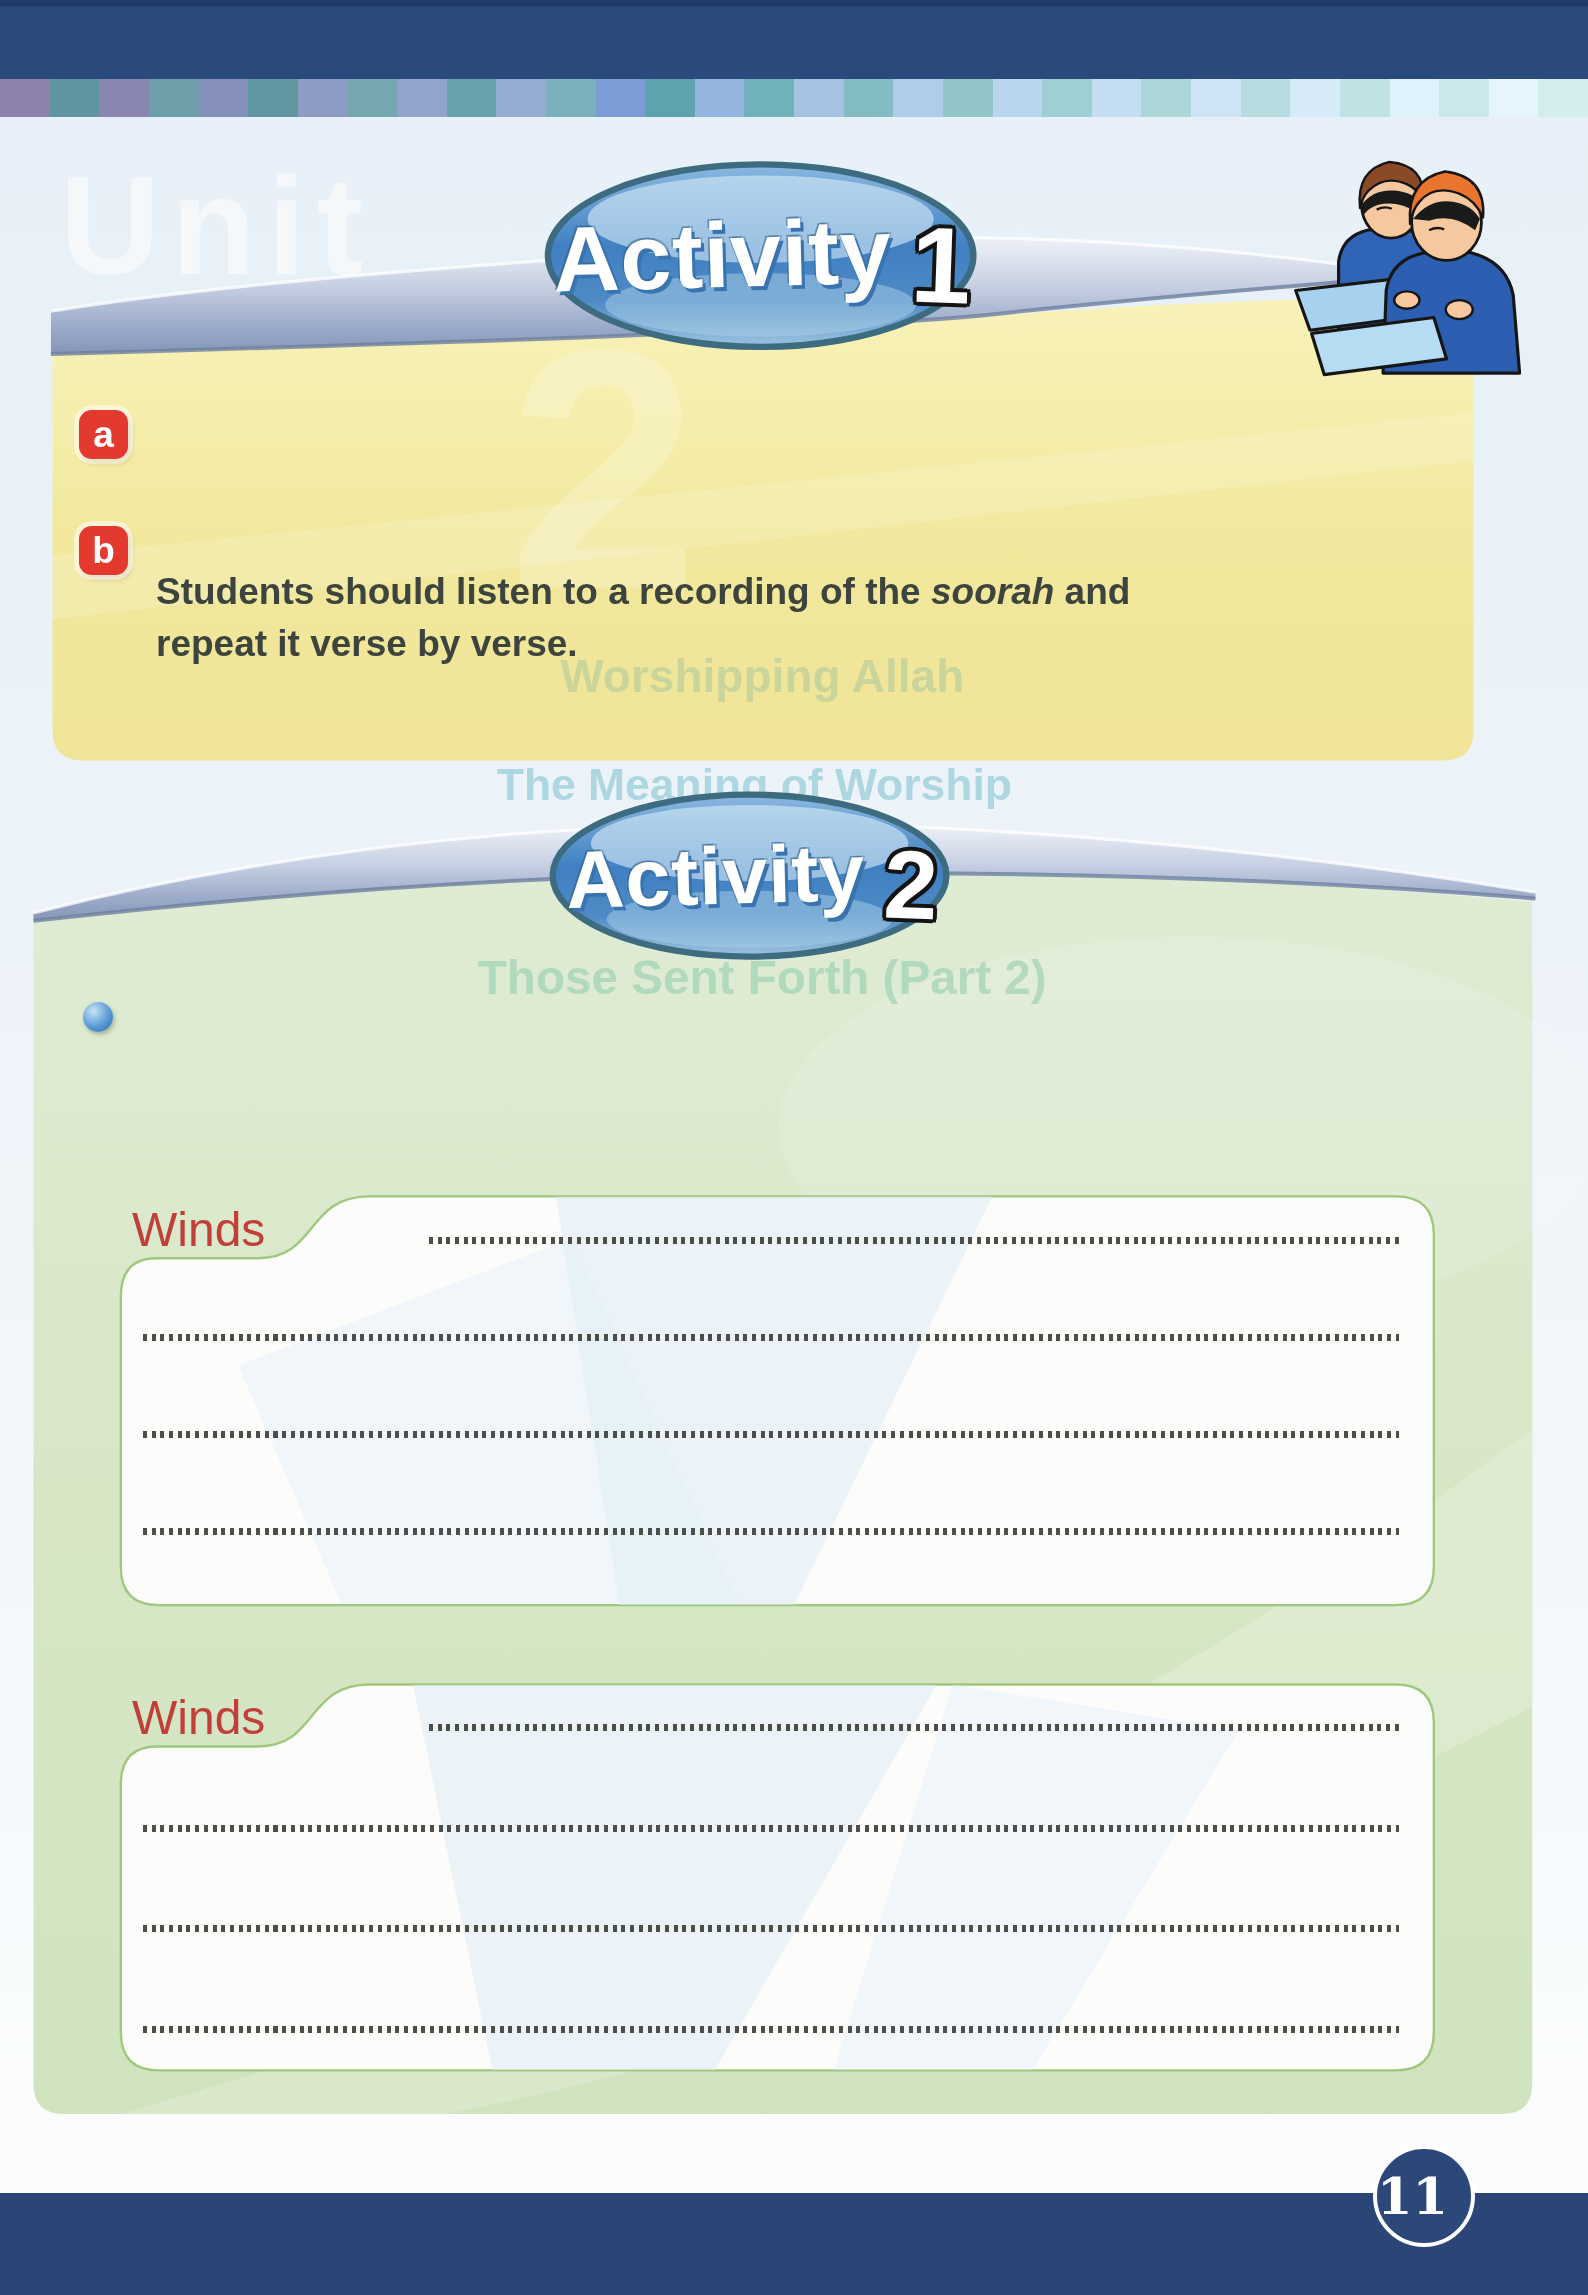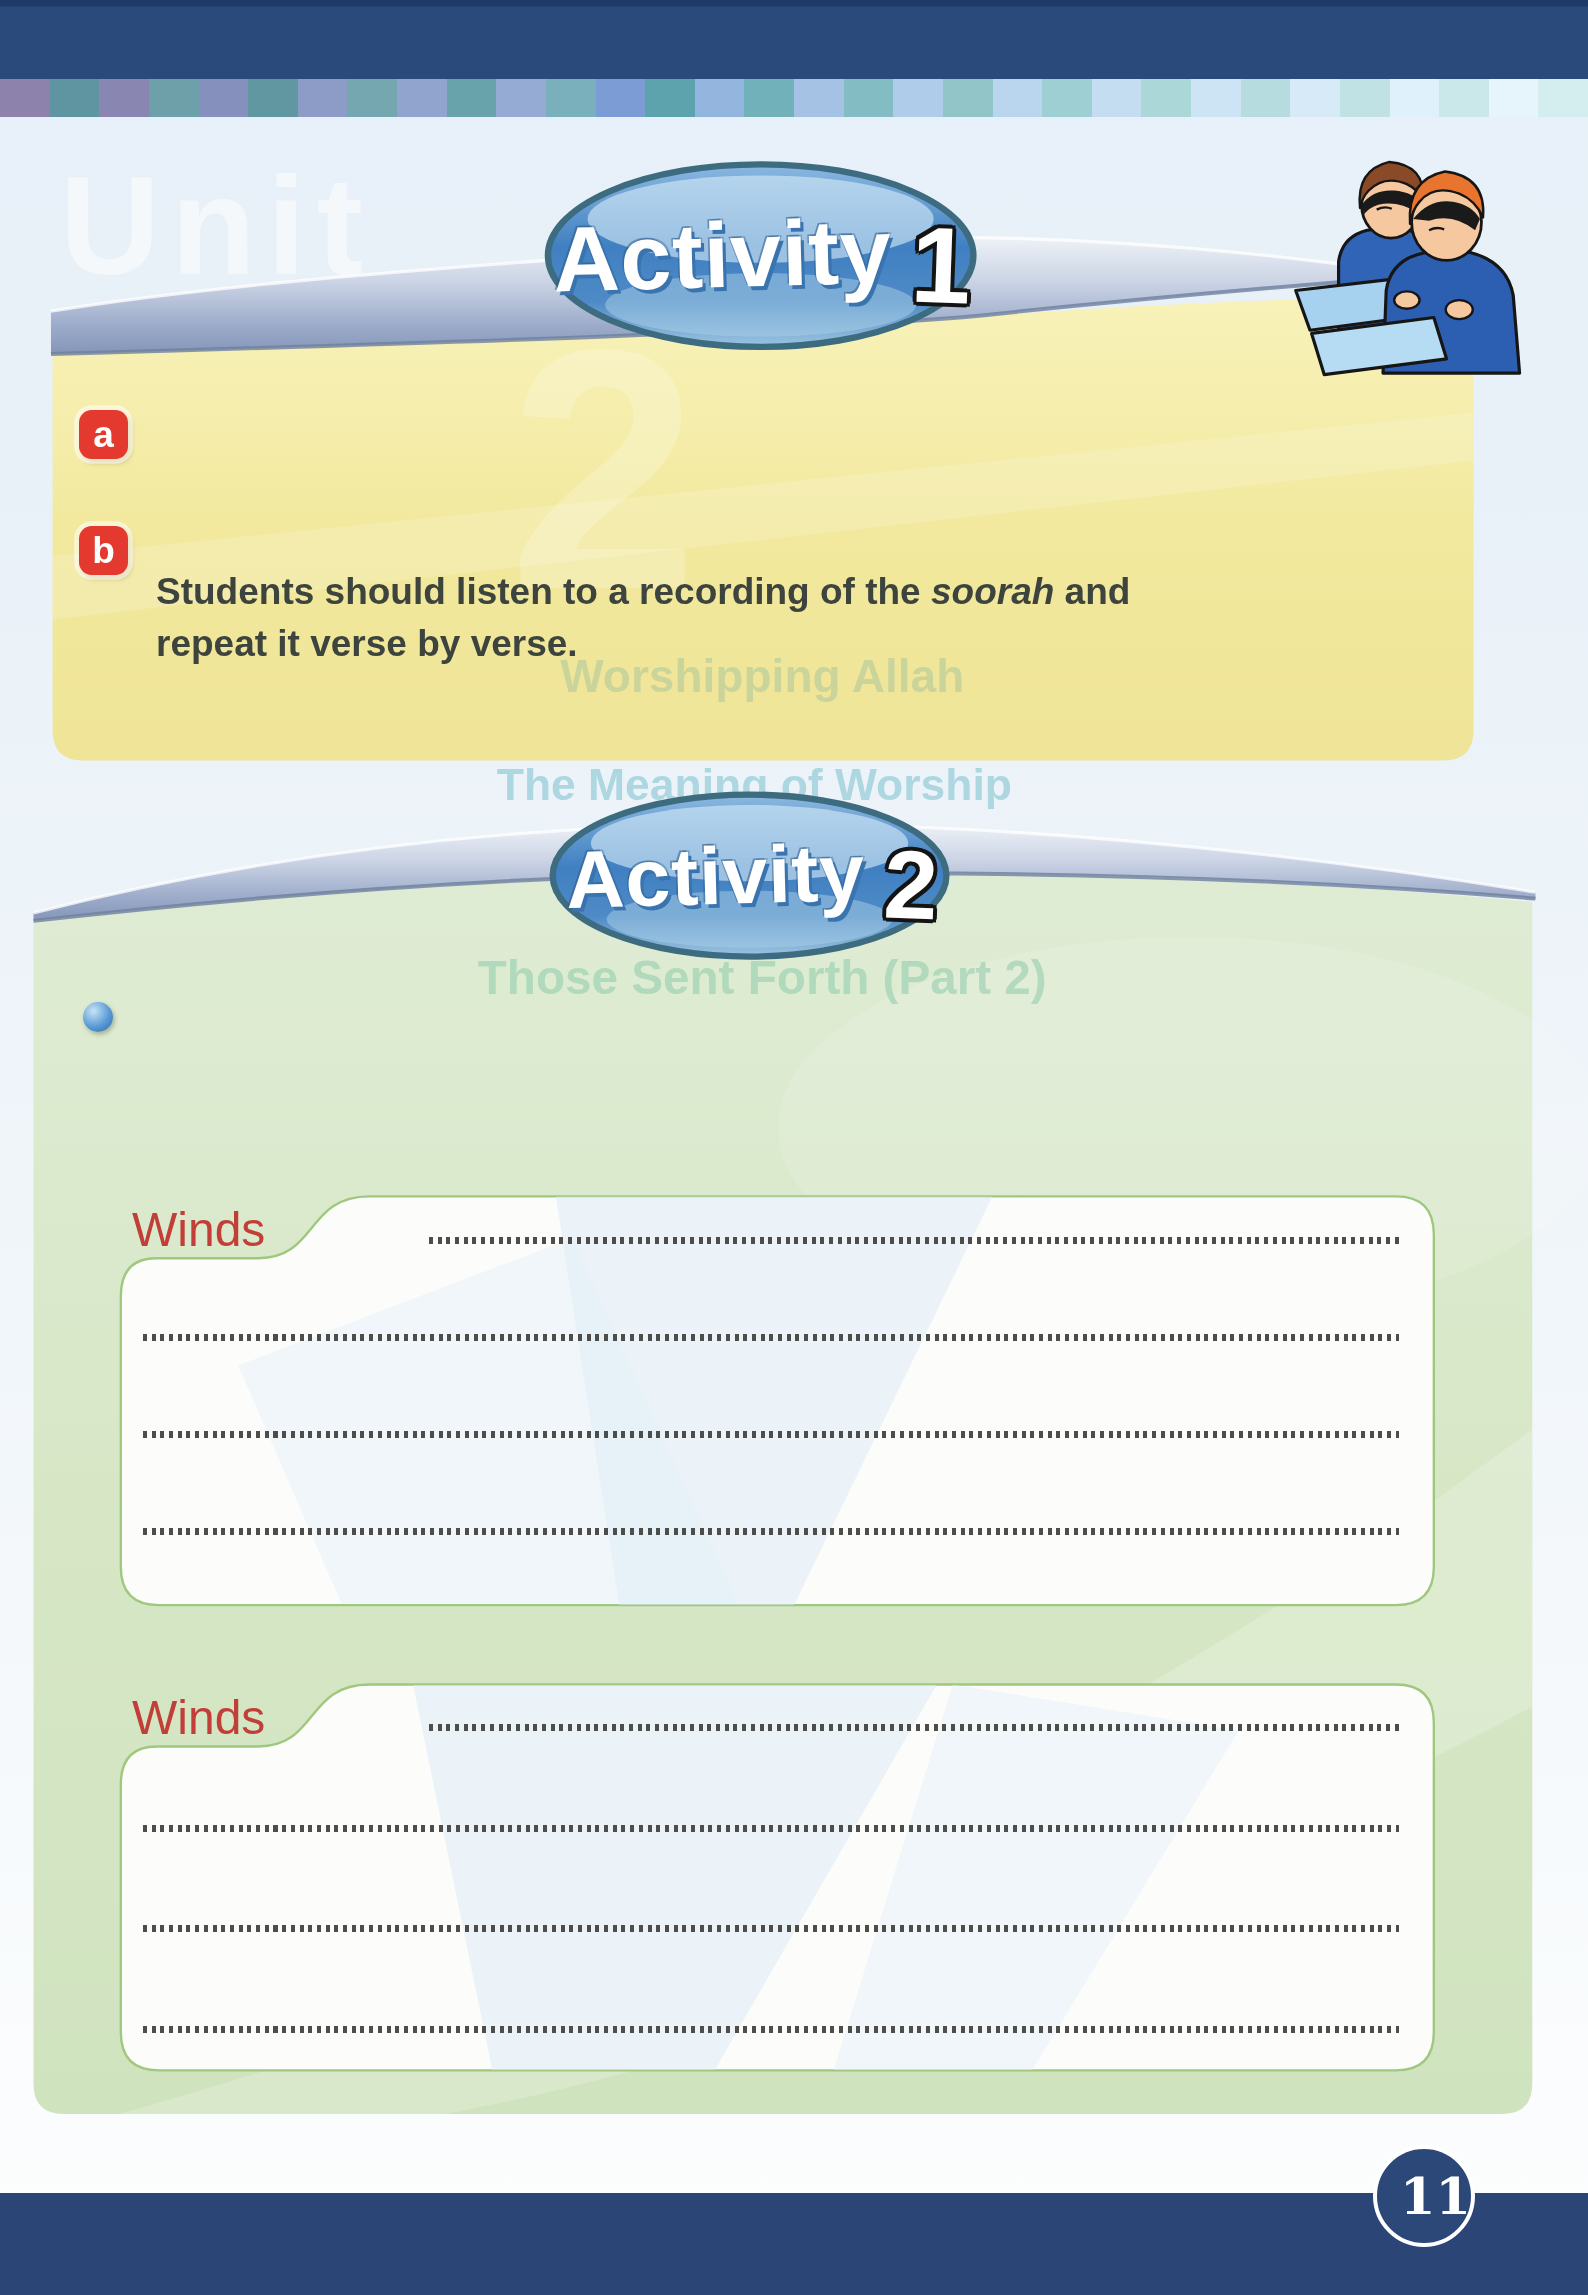--- a/index.html
+++ b/index.html
@@ -49,21 +49,21 @@
     box-shadow:1.6px 2.4px 4px rgba(90,110,80,.45);
   }
   
   .section-label{color:#c13f38;font-size:48px;font-weight:400;}
   .lbl-winds{left:132px;top:1202px;}
   .lbl-angels{left:132px;top:1690px;}
   .dotline{height:7.1px;background:repeating-linear-gradient(90deg,#4d4d49 0 4px,transparent 4px 8.7px);}
   
   .page-badge{
     left:1373px;top:2145px;width:94px;height:94px;border-radius:50%;
-    background:#2b4879;border:4px solid #ffffff;display:flex;align-items:center;justify-content:flex-end;
+    background:#2b4879;border:4px solid #ffffff;display:flex;align-items:center;justify-content:flex-start;
     color:#ffffff;font-family:"DejaVu Serif",serif;font-weight:bold;font-size:51px;
   }
   .italic{font-style:italic;}
 </style>
 </head>
 <body>
 
 <div id="page">
 
   <div class="abs band-top"></div>

